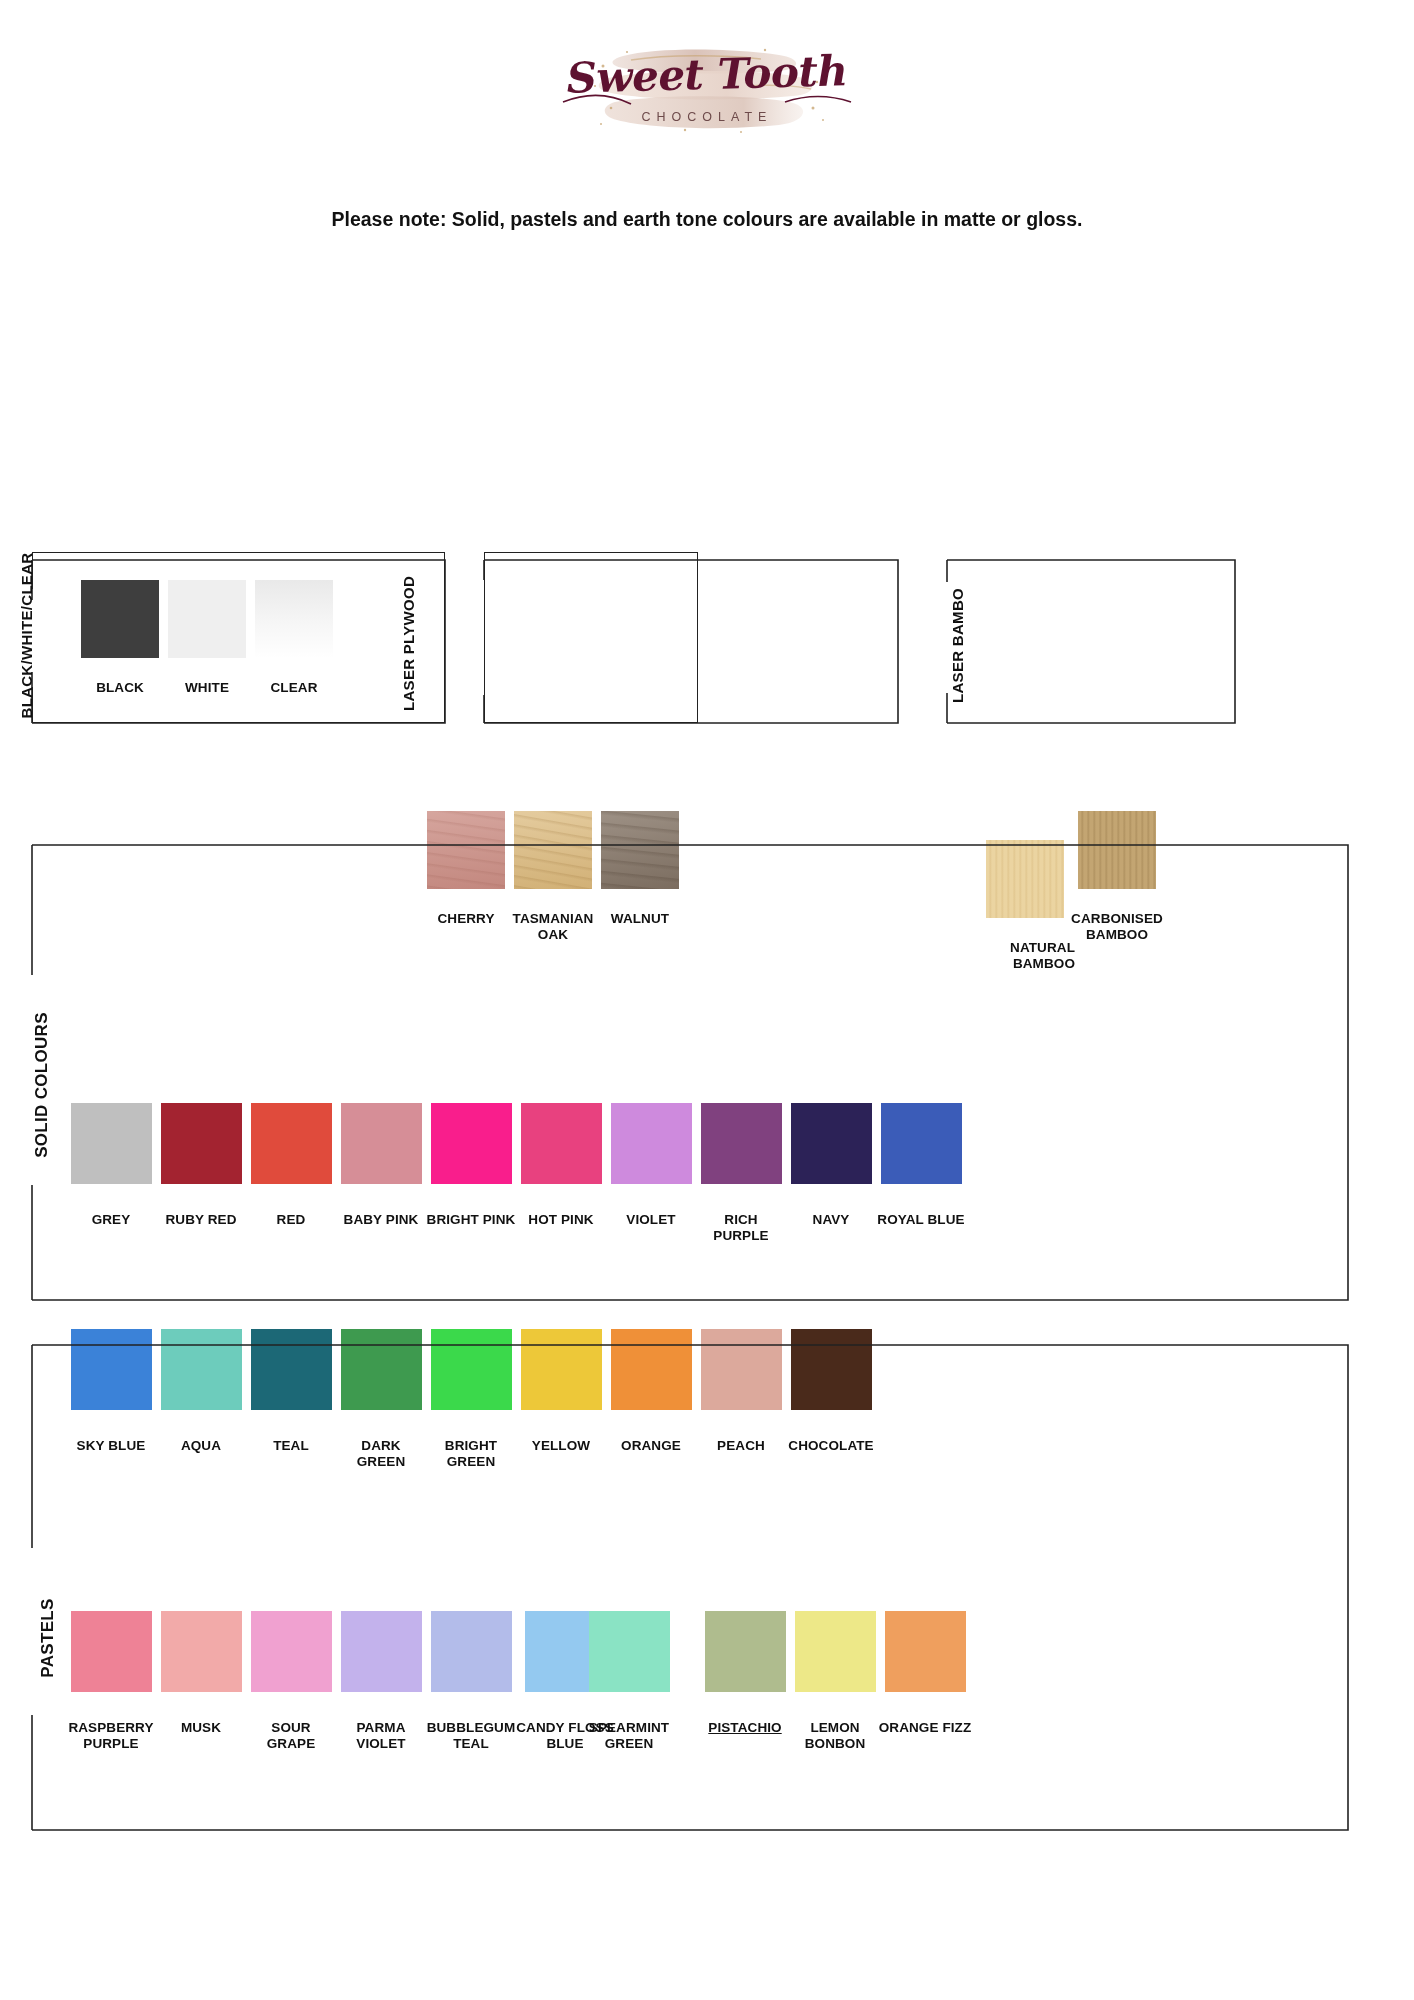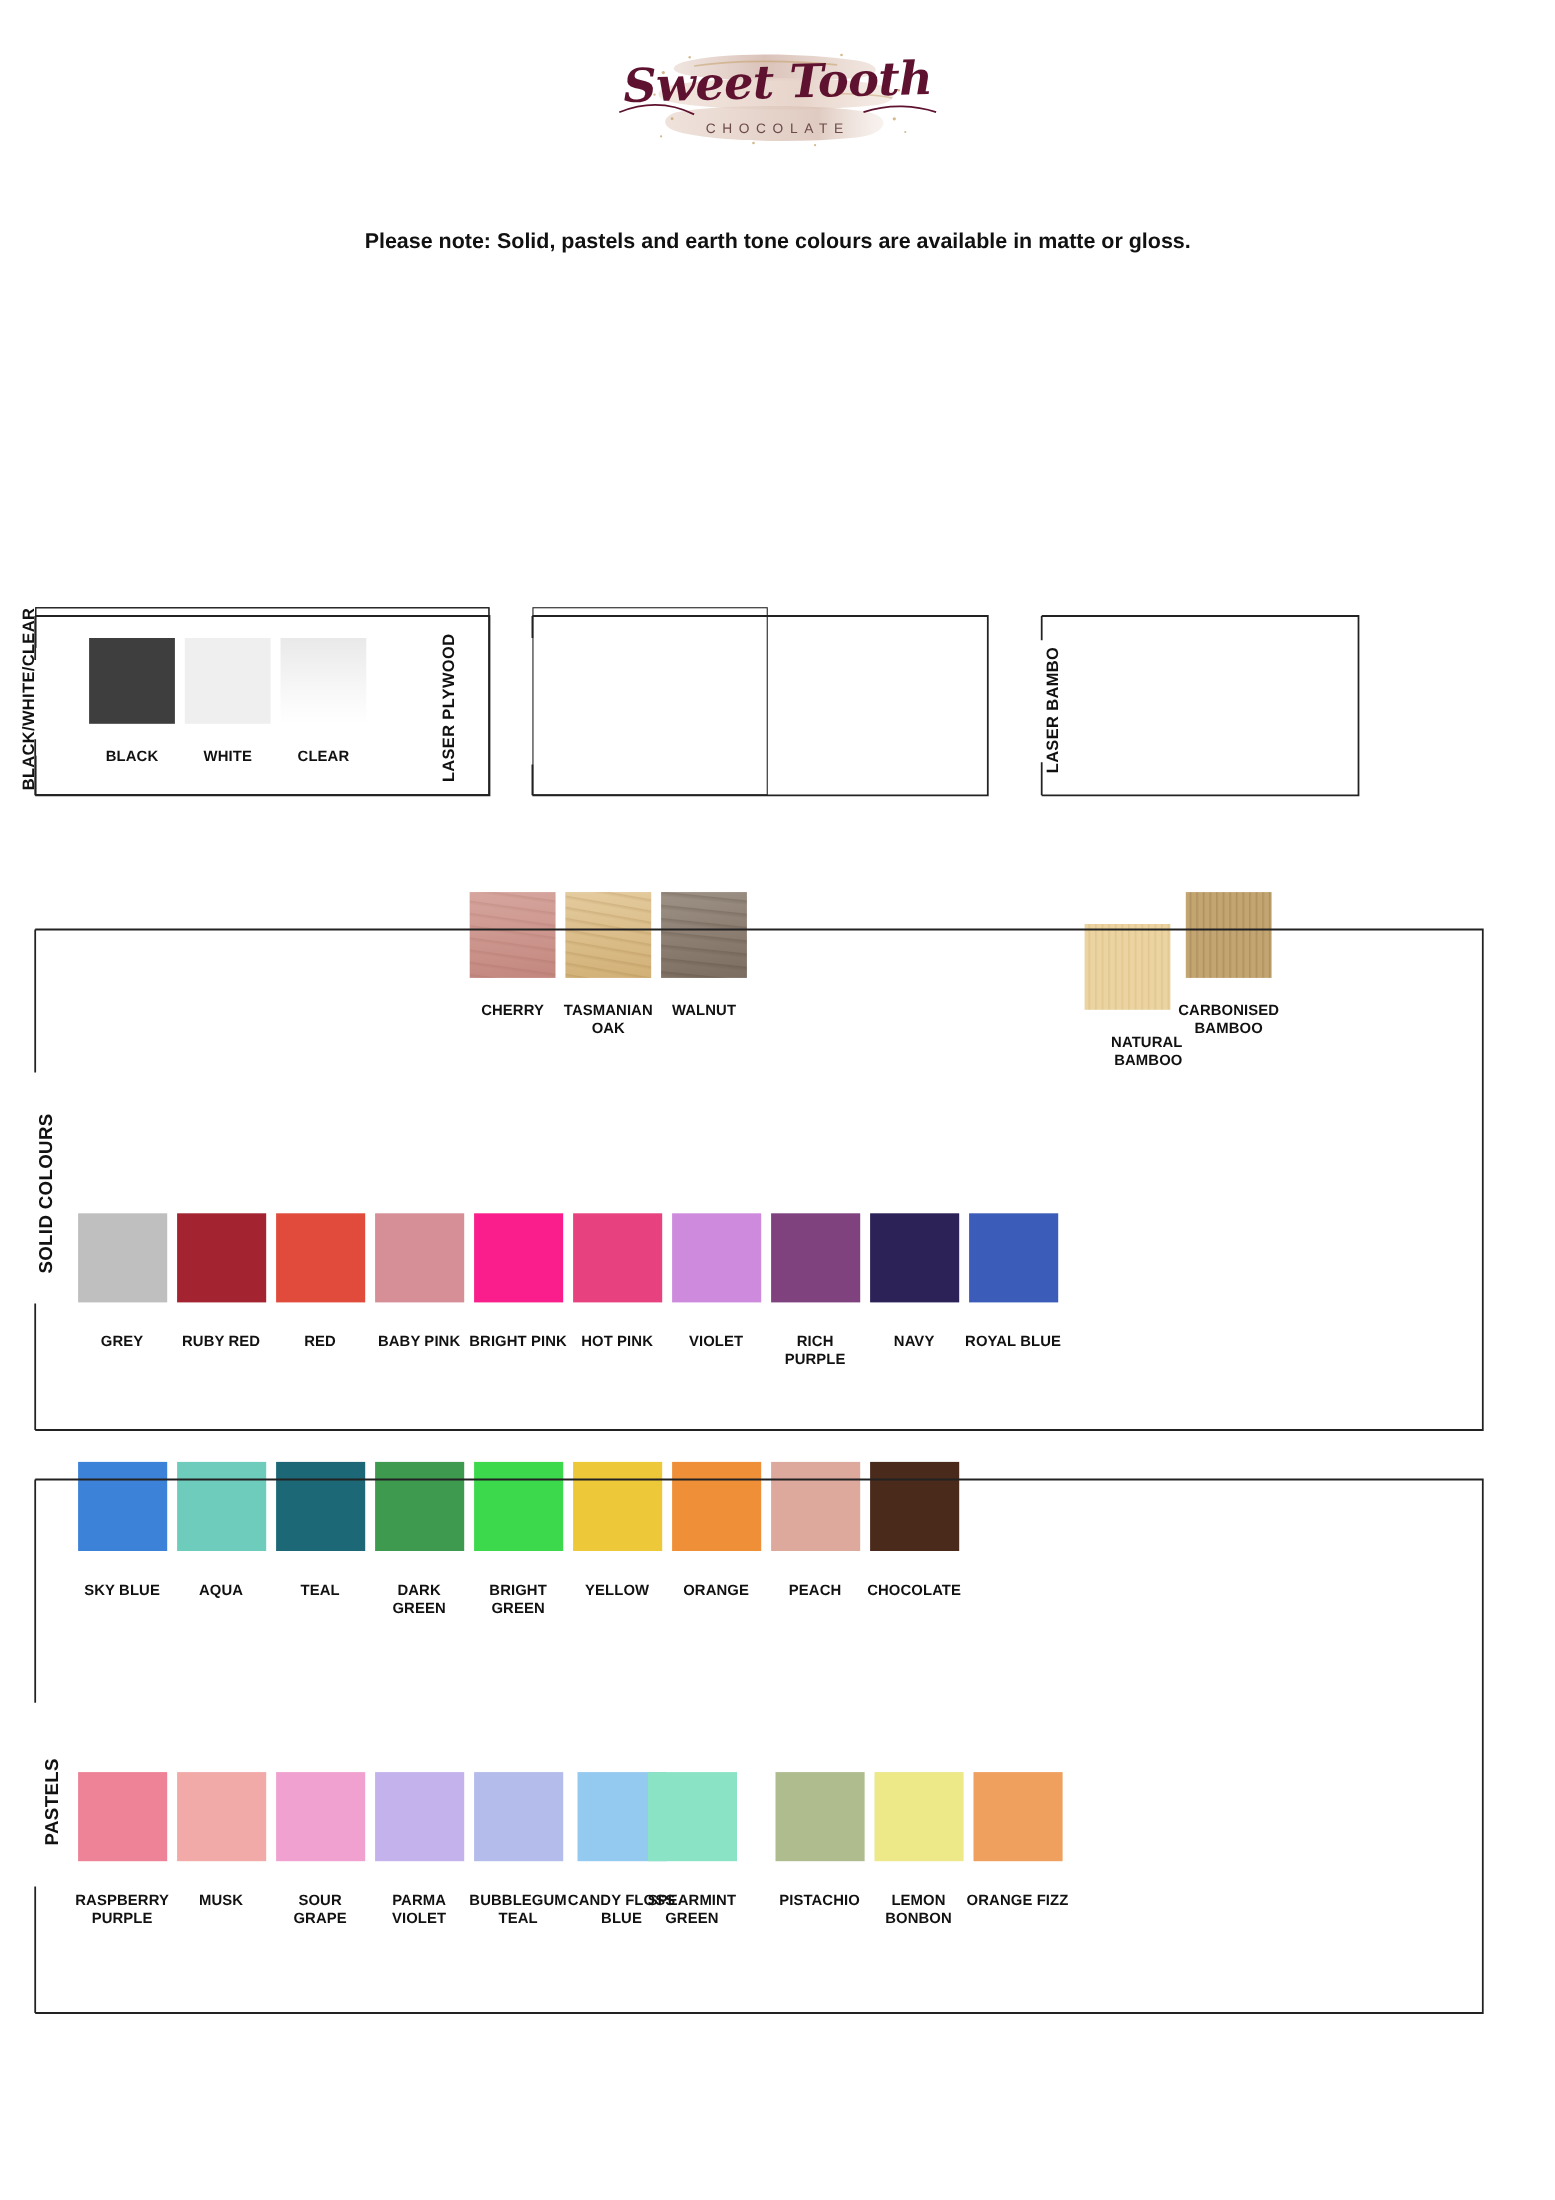--- a/index.html
+++ b/index.html
@@ -358,21 +358,21 @@
     <div class="chip-label" style="margin-top:28px;">BUBBLEGUM TEAL</div>
   </div>
   <div class="cell" style="left:516px; top:1380px; width:98px;">
     <span class="chip" style="background:#94C9F0;"></span>
     <div class="chip-label" style="margin-top:28px;">CANDY FLOSS BLUE</div>
   </div>
   <div class="cell" style="left:580px; top:1380px; width:98px;">
     <span class="chip" style="background:#8AE3C4;"></span>
     <div class="chip-label" style="margin-top:28px;">SPEARMINT GREEN</div>
   </div>
-  <div class="cell" style="left:696px; top:1380px; width:98px;">
+  <div class="cell" style="left:696px; top:1380px; width:98px;text-decoration:underline;">
     <span class="chip" style="background:#AFBC8E;"></span>
     <div class="chip-label" style="margin-top:28px;">PISTACHIO</div>
   </div>
   <div class="cell" style="left:786px; top:1380px; width:98px;">
     <span class="chip" style="background:#EDE888;"></span>
     <div class="chip-label" style="margin-top:28px;">LEMON BONBON</div>
   </div>
   <div class="cell" style="left:876px; top:1380px; width:98px;">
     <span class="chip" style="background:#EF9F5E;"></span>
     <div class="chip-label" style="margin-top:28px;">ORANGE FIZZ</div>

